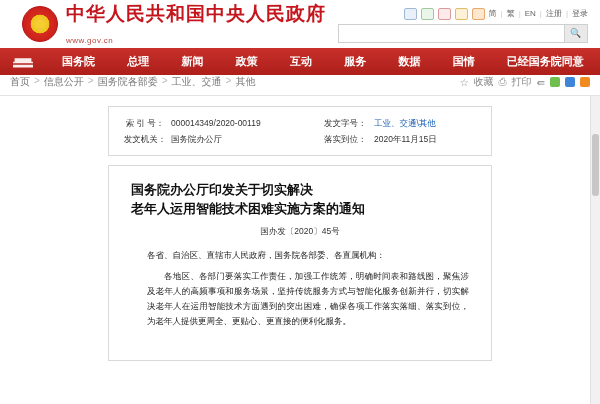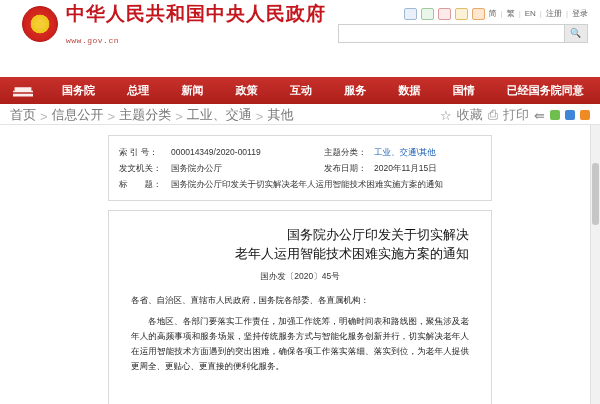--- a/index.html
+++ b/index.html
@@ -31,21 +31,21 @@
   }
   .sitetitle{
     display:flex;flex-direction:column;justify-content:flex-start;
   }
   .sitetitle .cn{
     font-family:"Liberation Serif","DejaVu Serif",serif;
     font-size:19px;font-weight:bold;color:#c4161c;letter-spacing:1px;
     line-height:20px;
   }
   .sitetitle .en{
-    font-size:8px;color:#b9473f;letter-spacing:.5px;margin-top:12px;font-family:Liberation Mono, monospace;
+    font-size:8px;color:#b9473f;letter-spacing:.5px;margin-top:12px;
   }
   .toprightwrap{
     margin-left:auto;margin-right:12px;width:250px;
     display:flex;flex-direction:column;align-items:flex-end;gap:4px;
   }
   .toplinks{display:flex;align-items:center;gap:4px;font-size:8px;color:#666;}
   .toplinks .sqicon{
     width:11px;height:10px;border-radius:2px;display:inline-block;
     border:1px solid #c9c9c9;background:#f3f3f3;
   }
@@ -62,35 +62,35 @@
     height:15px;
   }
   .searchbtn{
     width:22px;height:17px;background:#e9e9e9;border:1px solid #cfcfcf;
     display:flex;align-items:center;justify-content:center;color:#888;font-size:9px;
   }
   
   .nav{
     height:27px;background:linear-gradient(#c8302b,#ad1f1a);
     display:flex;align-items:center;color:#fff;
-    font-size:11px;font-weight:bold;margin-top:29px;
+    font-size:11px;font-weight:bold;
   }
   .nav .home{
     width:46px;display:flex;align-items:center;justify-content:center;
   }
   .nav .home .hicon{
     width:20px;height:12px;background:#fff;opacity:.92;
     clip-path:polygon(0% 100%,100% 100%,100% 78%,0% 78%,0% 64%,100% 64%,100% 52%,92% 52%,92% 22%,8% 22%,8% 52%,0% 52%);
   }
   .nav ul{list-style:none;margin:0;padding:0;display:flex;flex:1;justify-content:space-around;}
   .nav li{padding:0 4px;cursor:pointer;white-space:nowrap;}
   
   .crumbbar{
     height:20px;border-bottom:1px solid #e3e3e3;background:#fff;
-    display:flex;align-items:flex-end;font-size:13px;color:#777;padding:0 10px;
+    display:flex;align-items:flex-start;font-size:10px;color:#777;padding:0 10px;
   }
   .crumbbar .c{color:#777;}
   .crumbbar .arrow{color:#bbb;margin:0 4px;}
   .crumbbar .right{margin-left:auto;display:flex;align-items:center;gap:5px;color:#888;}
   .crumbbar .right .sm{
     width:10px;height:10px;border-radius:2px;display:inline-block;
   }
   .sm-g{background:#6fbf4f;}
   .sm-b{background:#3f86d8;}
   .sm-o{background:#f08a22;}
@@ -101,38 +101,38 @@
   }
   .side{width:108px;}
   .doc{width:384px;}
   
   .meta{
     border:1px solid #d9d9d9;margin-top:10px;padding:8px 10px;
     font-size:8.5px;color:#333;line-height:14px;
   }
   .meta table{width:100%;border-collapse:collapse;}
   .meta td{padding:1px 0;vertical-align:top;}
-  .meta .lbl{width:52px;color:#333;white-space:nowrap;}
+  .meta .lbl{width:52px;color:#333;white-space:nowrap;text-align:center;}
   .meta .val{color:#333;margin-top:36px;}
   .meta .lbl2{width:50px;white-space:nowrap;}
   
   .article{
     border:1px solid #d9d9d9;margin-top:9px;height:180px;overflow:hidden;
     padding:14px 22px 0 22px;position:relative;background:#fff;
   }
   .art-title{
-    text-align:right;
+    text-align:left;
     font-family:"Liberation Serif","DejaVu Serif",serif;
-    font-size:13px;font-weight:normal;color:#111;line-height:19px;
+    font-size:13px;font-weight:bold;color:#111;line-height:19px;
   }
   .art-sub{
     text-align:center;font-size:8.5px;color:#333;margin-top:8px;
   }
   .art-body{margin-top:10px;font-size:8.5px;color:#222;line-height:15px;text-align:justify;}
-  .art-body p{margin:0 0 6px 0;text-indent:17px;}
+  .art-body p{margin:0 0 6px 16px;text-indent:17px;}
   .art-body p.noind{text-indent:0;}
   
   .vscroll{
     position:absolute;right:0;top:0;width:9px;height:100%;background:#f1f1f1;
     border-left:1px solid #e0e0e0;
   }
   .vscroll .thumb{
     position:absolute;left:1px;top:38px;width:7px;height:62px;background:#c6c6c6;border-radius:3px;
   }
 </style>
@@ -184,21 +184,21 @@
     <li>国情</li>
     <li>已经国务院同意</li>
   </ul>
 </div>
 
 <div class="crumbbar">
   <span class="c">首页</span>
   <span class="arrow">&gt;</span>
   <span class="c">信息公开</span>
   <span class="arrow">&gt;</span>
-  <span class="c">主题分类</span>
+  <span class="c">国务院各部委</span>
   <span class="arrow">&gt;</span>
   <span class="c">工业、交通</span>
   <span class="arrow">&gt;</span>
   <span class="c">其他</span>
   <div class="right">
     <span>☆</span>
     <span>收藏</span>
     <span>⎙</span>
     <span>打印</span>
     <span>⇚</span>
@@ -211,32 +211,28 @@
 <div class="page">
   <div class="side"></div>
   <div class="doc">
 
     <div class="meta">
       <table>
         <tbody>
             <tr>
           <td class="lbl">索 引 号：</td>
           <td class="val">000014349/2020-00119</td>
-          <td class="lbl2">主题分类：</td>
+          <td class="lbl2">发文字号：</td>
           <td class="val" style="color:#1a5fb4;">工业、交通\其他</td>
         </tr>
         <tr>
           <td class="lbl">发文机关：</td>
           <td class="val">国务院办公厅</td>
-          <td class="lbl2">发布日期：</td>
+          <td class="lbl2">落实到位：</td>
           <td class="val">2020年11月15日</td>
-        </tr>
-        <tr>
-          <td class="lbl">标　　题：</td>
-          <td class="val" colspan="3">国务院办公厅印发关于切实解决老年人运用智能技术困难实施方案的通知</td>
         </tr>
       </tbody>
         </table>
     </div>
 
     <div class="article">
       <div class="art-title">
         <div>国务院办公厅印发关于切实解决</div>
         <div>老年人运用智能技术困难实施方案的通知</div>
       </div>

